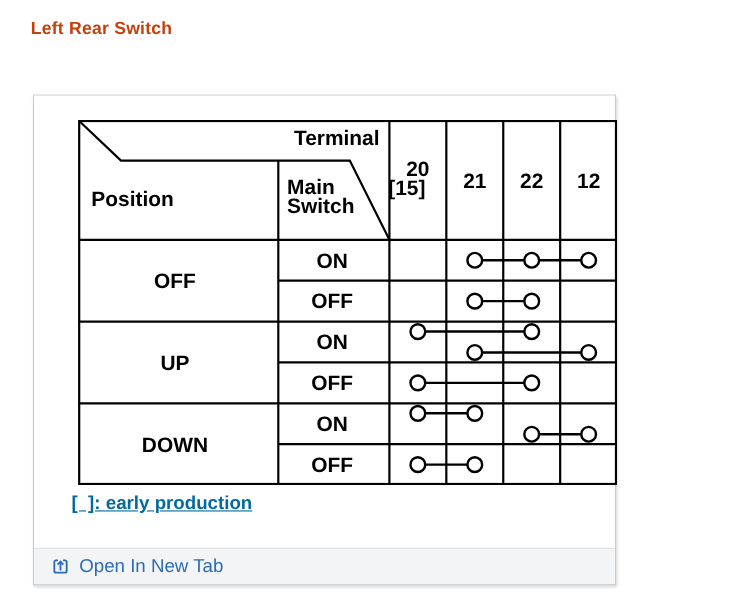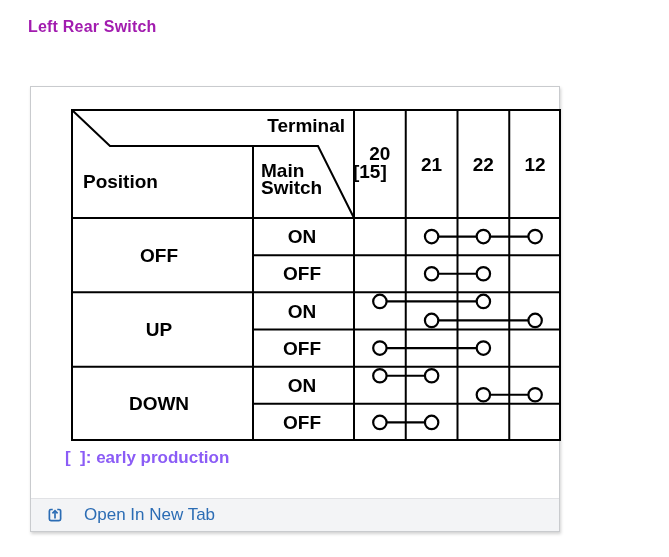--- a/index.html
+++ b/index.html
@@ -13,38 +13,38 @@
   }
   .viewer-card{
     position:absolute;left:30px;top:86px;width:530px;height:446px;
     background:#ffffff;border:1px solid #c9cbce;box-sizing:border-box;
     box-shadow:1px 2px 3px rgba(0,0,0,0.18);
   }
   .diagram-area{position:absolute;left:0;top:0;right:0;bottom:34px;background:#fff;}
   svg.switch-table{position:absolute;left:40px;top:22px;}
   .early-note{
     position:absolute;left:34px;top:361px;
-    font-size:17px;font-weight:bold;color:#8b5cf6;white-space:pre;
+    font-size:17px;font-weight:bold;color:#0369a1;white-space:pre;text-decoration:underline;
   }
   .footer-bar{
     position:absolute;left:0;right:0;bottom:0;height:33px;
     background:#f3f4f6;border-top:1px solid #e1e2e5;
     display:flex;align-items:center;justify-content:space-between;
     padding:0 9px 0 15px;box-sizing:border-box;
   }
   .action-link{
-    display:flex;align-items:center;gap:20px;
+    display:flex;align-items:center;gap:8px;
     color:var(--link,#2b6cb4);font-size:17px;cursor:pointer;text-decoration:none;
   }
   .action-link svg{display:block;}
 </style>
 </head>
 <body>
 
-<div class="page-title" style="color: #a21caf;">Left Rear Switch</div>
+<div class="page-title" style="color: #c2410c;">Left Rear Switch</div>
 
 <div class="viewer-card">
 
   <div class="diagram-area">
     <svg class="switch-table" id="switch-table" width="490" height="332" viewBox="0 0 490 332">
         <rect x="1" y="1" width="488" height="330" fill="#fff" stroke="#000000" stroke-width="2"></rect>
         <path d="M1 1 L39 37 L247 37 L283 109" fill="none" stroke="#000000" stroke-width="2"></path>
         <line x1="182" y1="37" x2="182" y2="332" stroke="#000000" stroke-width="2"></line>
         <line x1="283" y1="0" x2="283" y2="332" stroke="#000000" stroke-width="2"></line>
         <line x1="334.75" y1="0" x2="334.75" y2="332" stroke="#000000" stroke-width="2"></line>

